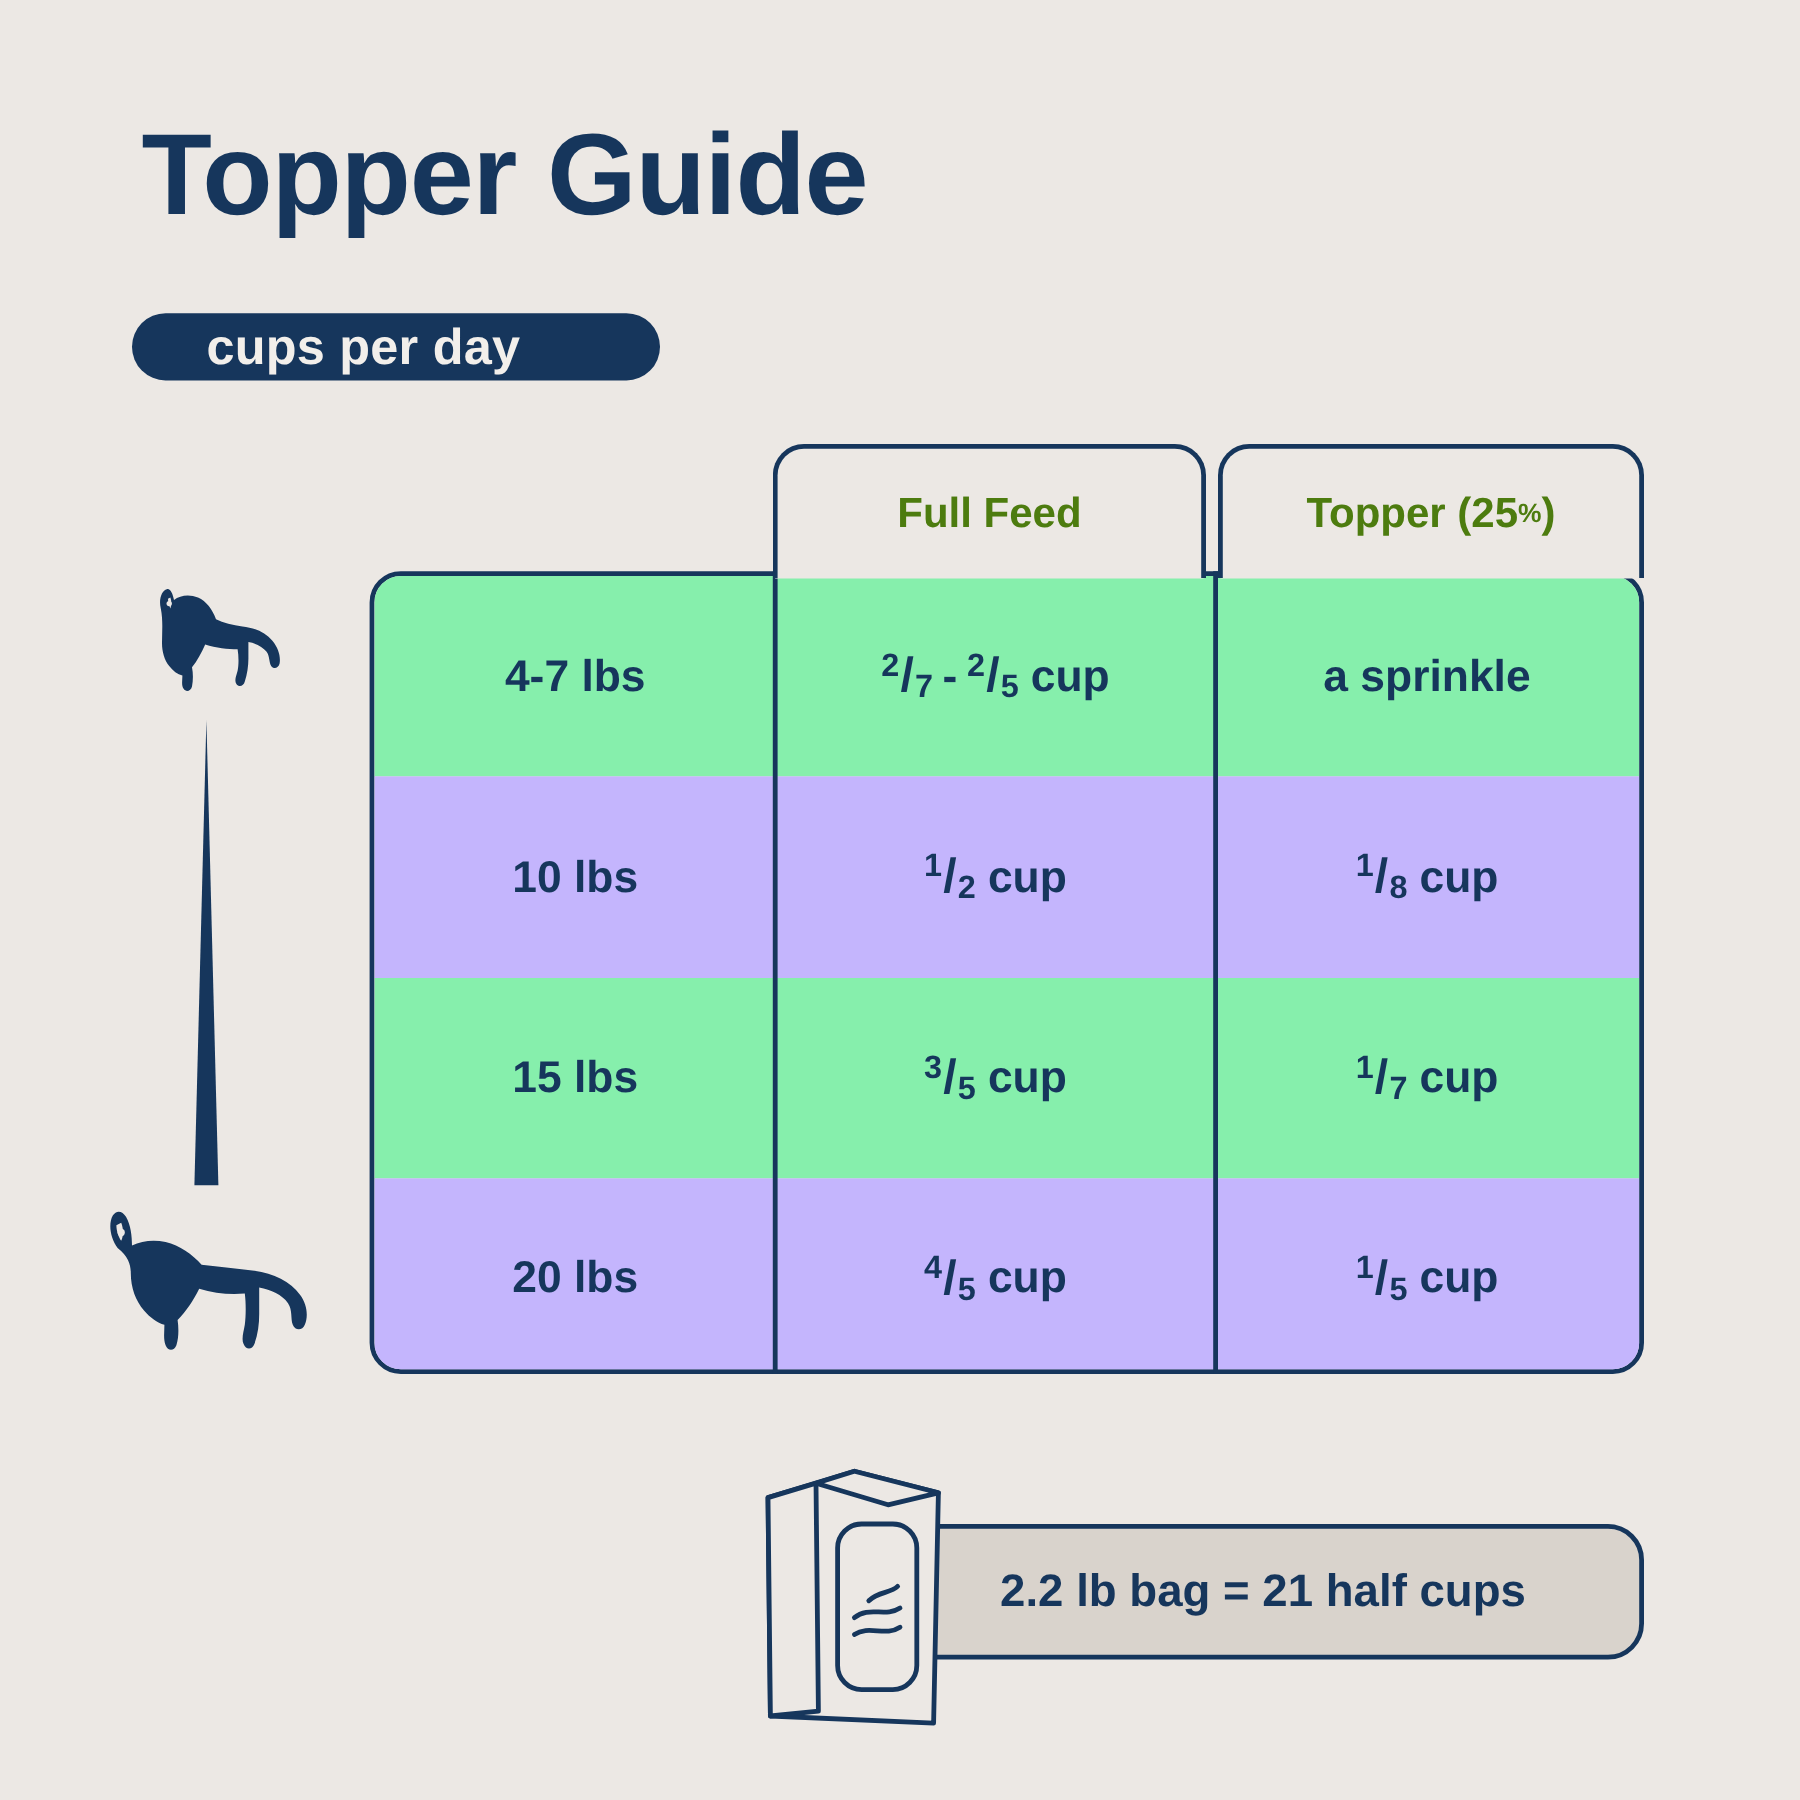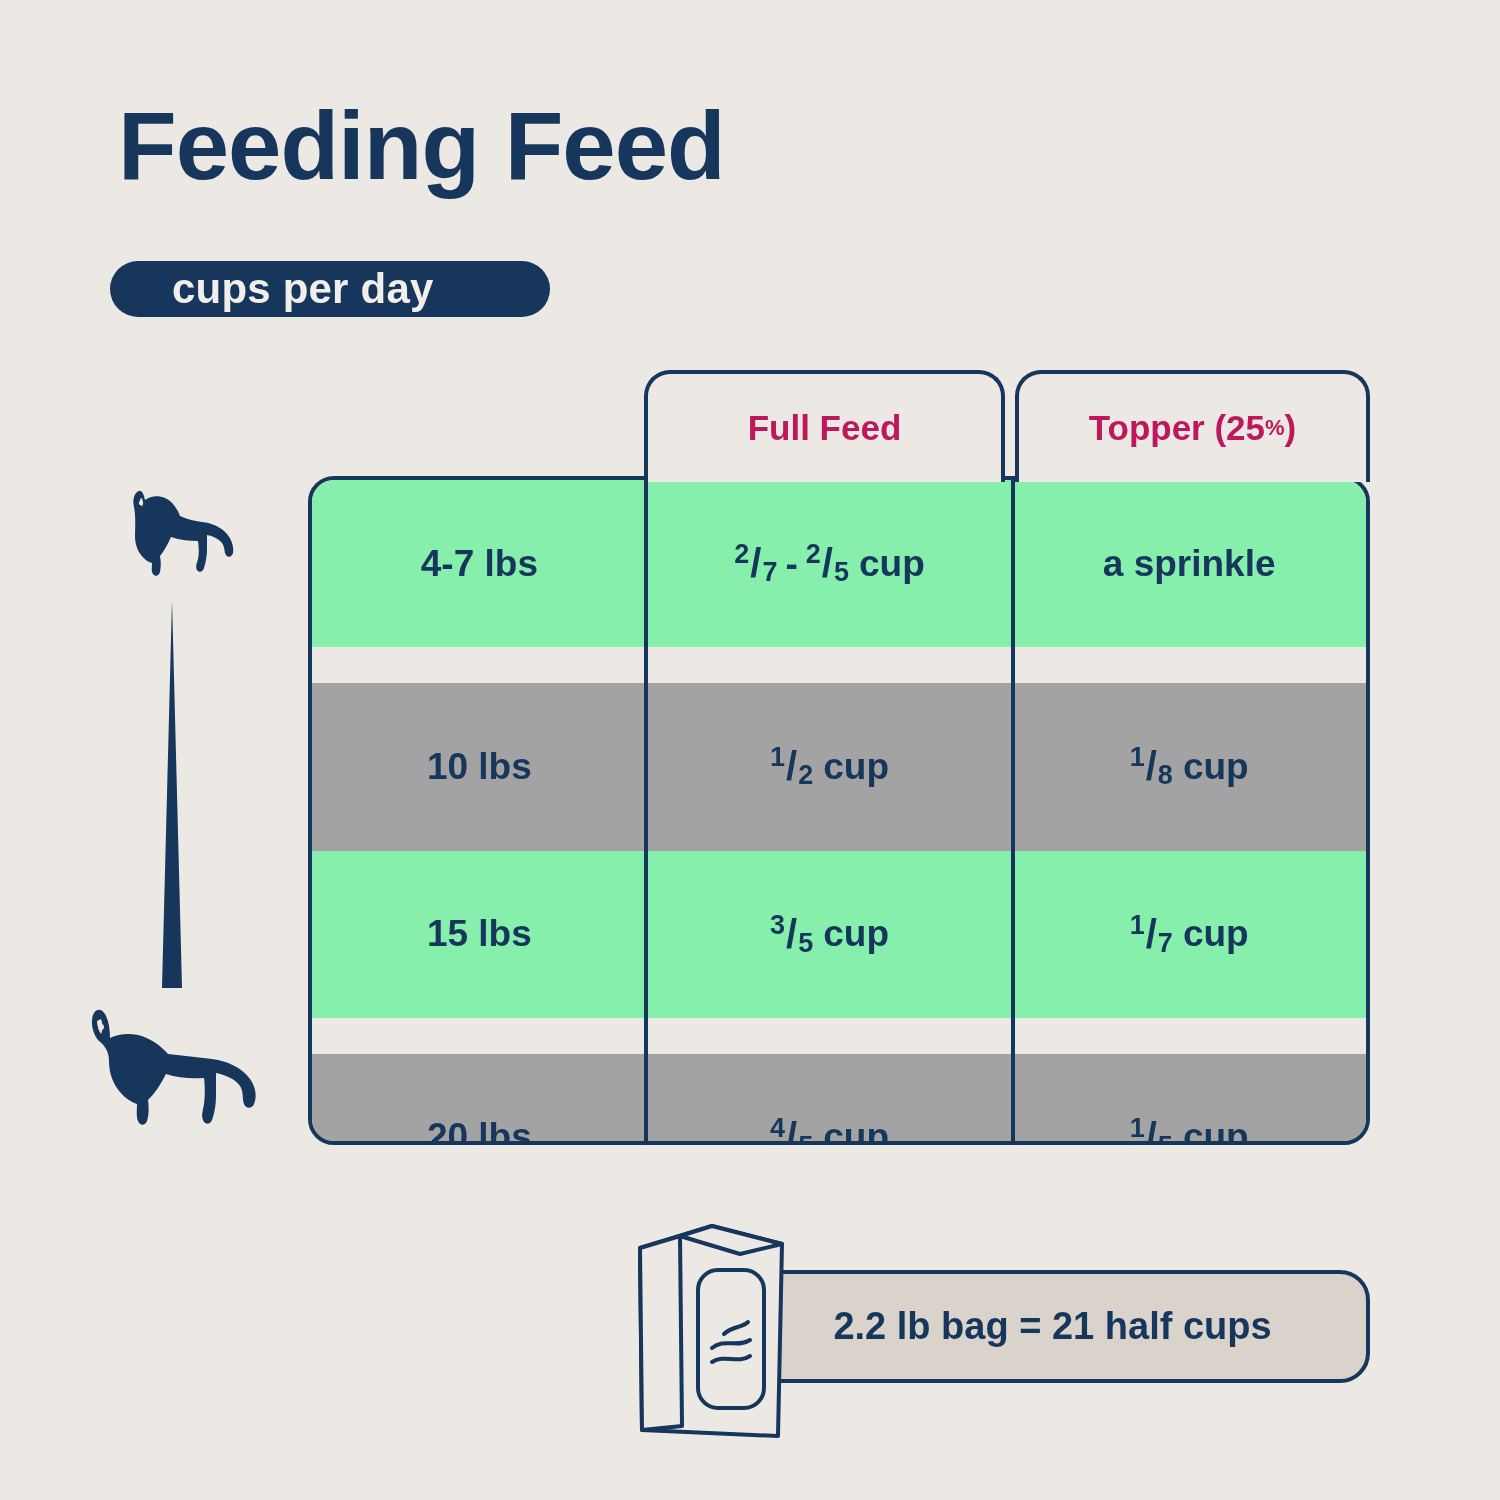--- a/index.html
+++ b/index.html
@@ -91,21 +91,21 @@
     height: 112px;
     border: 4px solid #16365c;
     border-bottom: none;
     border-radius: 26px 26px 0 0;
     box-sizing: border-box;
     display: flex;
     align-items: center;
     justify-content: center;
     font-size: 35px;
     font-weight: bold;
-    color: #be185d;
+    color: #4d7c0f;
     background: #ece8e4;
     z-index: 3;
   }
   .head-tab.full {
     left: 336px;
     width: 361px;
   }
   .head-tab.topper {
     left: 707px;
     width: 355px;
@@ -129,21 +129,21 @@
     z-index: 1;
   }
 
   .row {
     display: flex;
     width: 100%;
     height: 167.25px;
     align-items: center;
   }
   .row.shaded { background: #86efac; }
-  .row.plain  { background: #a3a3a3; margin-top: 36px; }
+  .row.plain  { background: #c4b5fd; }
 
   .cell {
     display: flex;
     align-items: center;
     justify-content: center;
     font-size: 37px;
     font-weight: bold;
     color: #16365c;
     height: 100%;
     box-sizing: border-box;
@@ -214,21 +214,21 @@
     width: 180px;
     height: 232px;
     z-index: 2;
   }
 </style>
 </head>
 <body>
 
 <div class="page">
 
-  <div class="title">Feeding Feed</div>
+  <div class="title">Topper Guide</div>
 
   <div class="pill">
     <span>cups per day</span>
   </div>
 
   <div class="cat-top">
     <svg viewBox="0 0 120 95" width="120" height="95" xmlns="http://www.w3.org/2000/svg">
       <path fill="#16365c" d="M14 18 C12 10 15 3 19 2 C22 1 24 6 25 11 C30 7 38 6 45 9 C52 12 57 19 60 27 C66 30 74 32 82 33 C92 34 101 38 107 45 C112 51 114 58 113 64 C112 68 108 69 106 66 C104 63 105 58 102 54 C99 50 93 47 87 46 L87 60 C87 66 86 73 84 79 C83 83 79 84 77 81 C75 78 77 74 78 70 C79 65 79 58 78 52 C70 52 60 51 51 48 C48 55 44 62 40 67 C41 72 41 78 40 83 C39 87 35 88 33 85 C31 82 32 78 32 74 C28 73 24 70 21 66 C17 61 15 54 15 47 C15 38 16 28 14 18 Z M20 10 C20 13 21 16 22 18 C23 15 23 12 22 9 Z"></path>
       <circle cx="21" cy="14" r="2.2" fill="#ece8e4"></circle>
     </svg>

